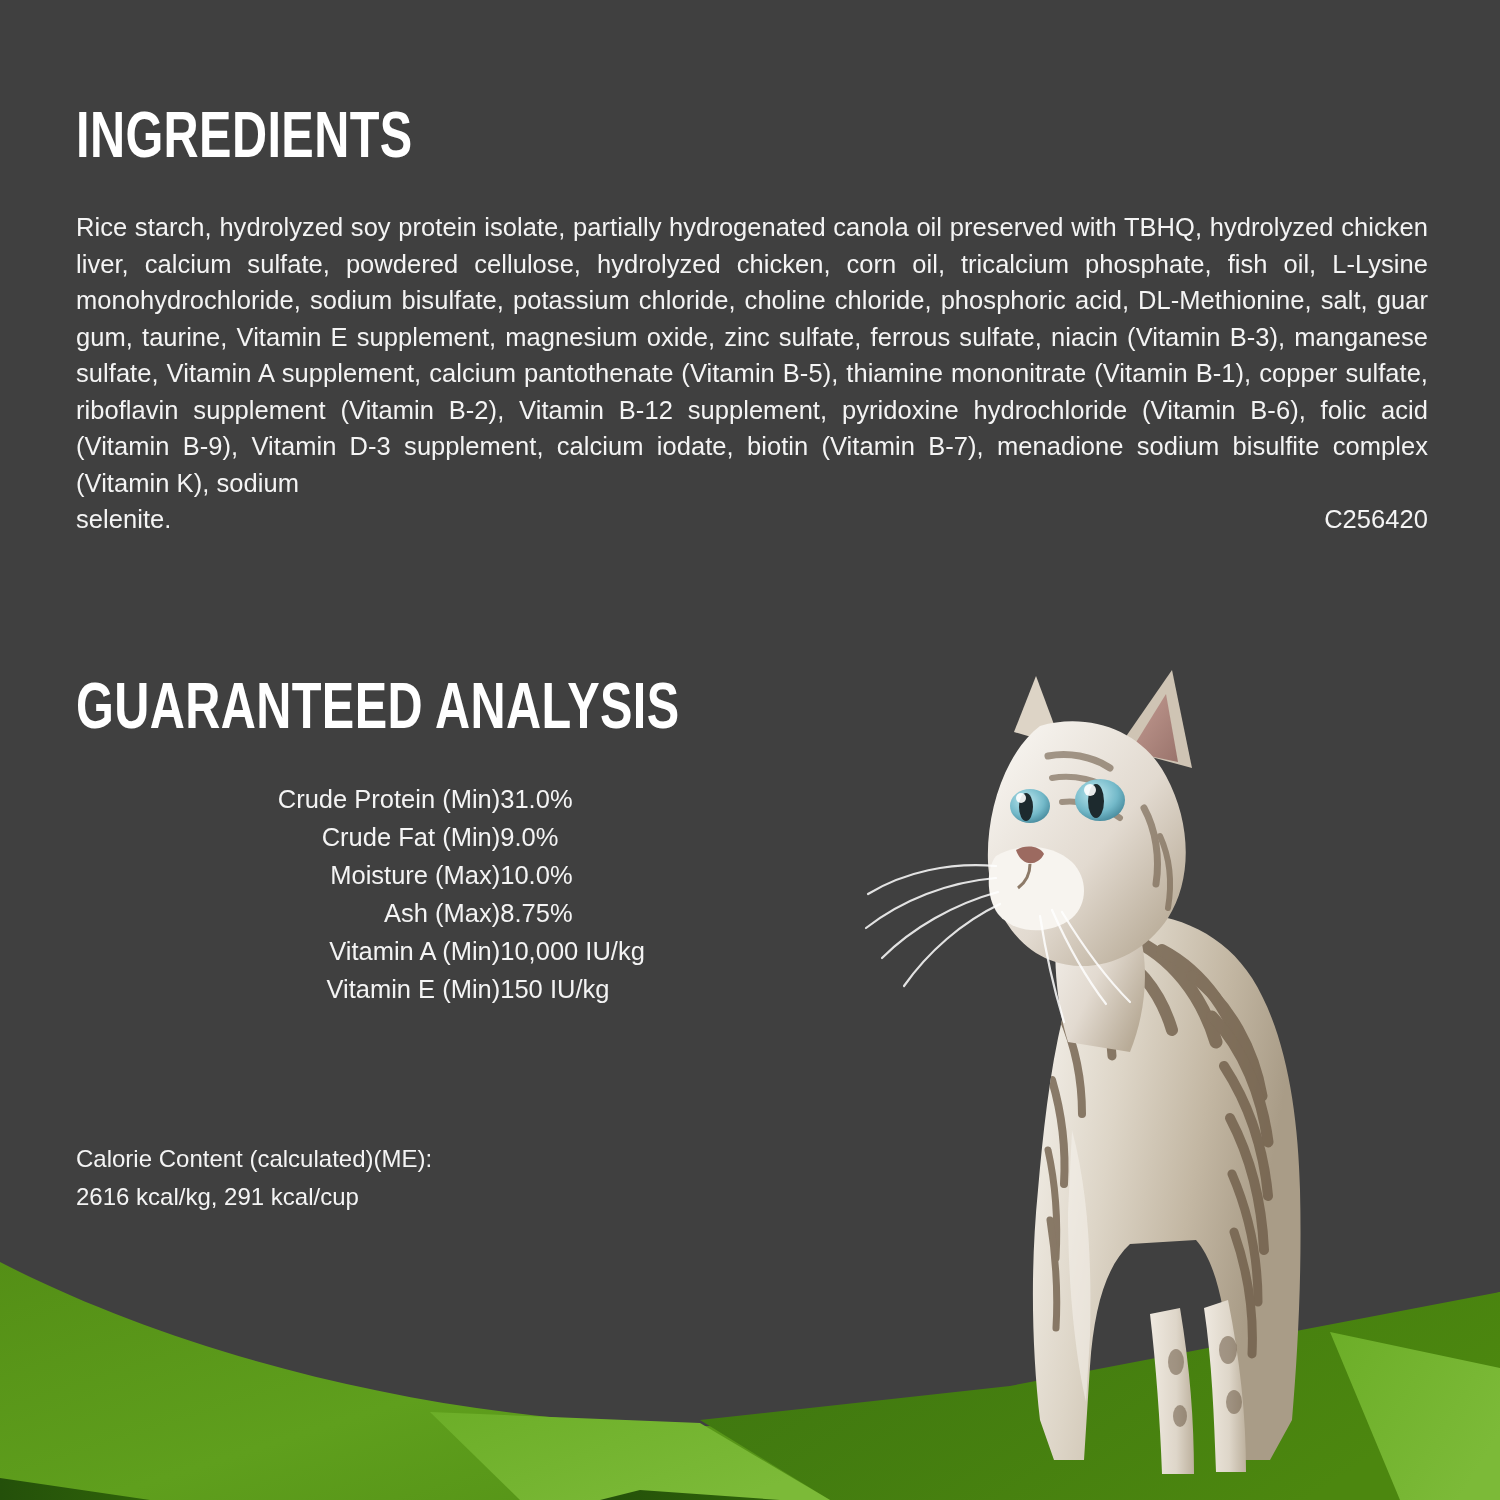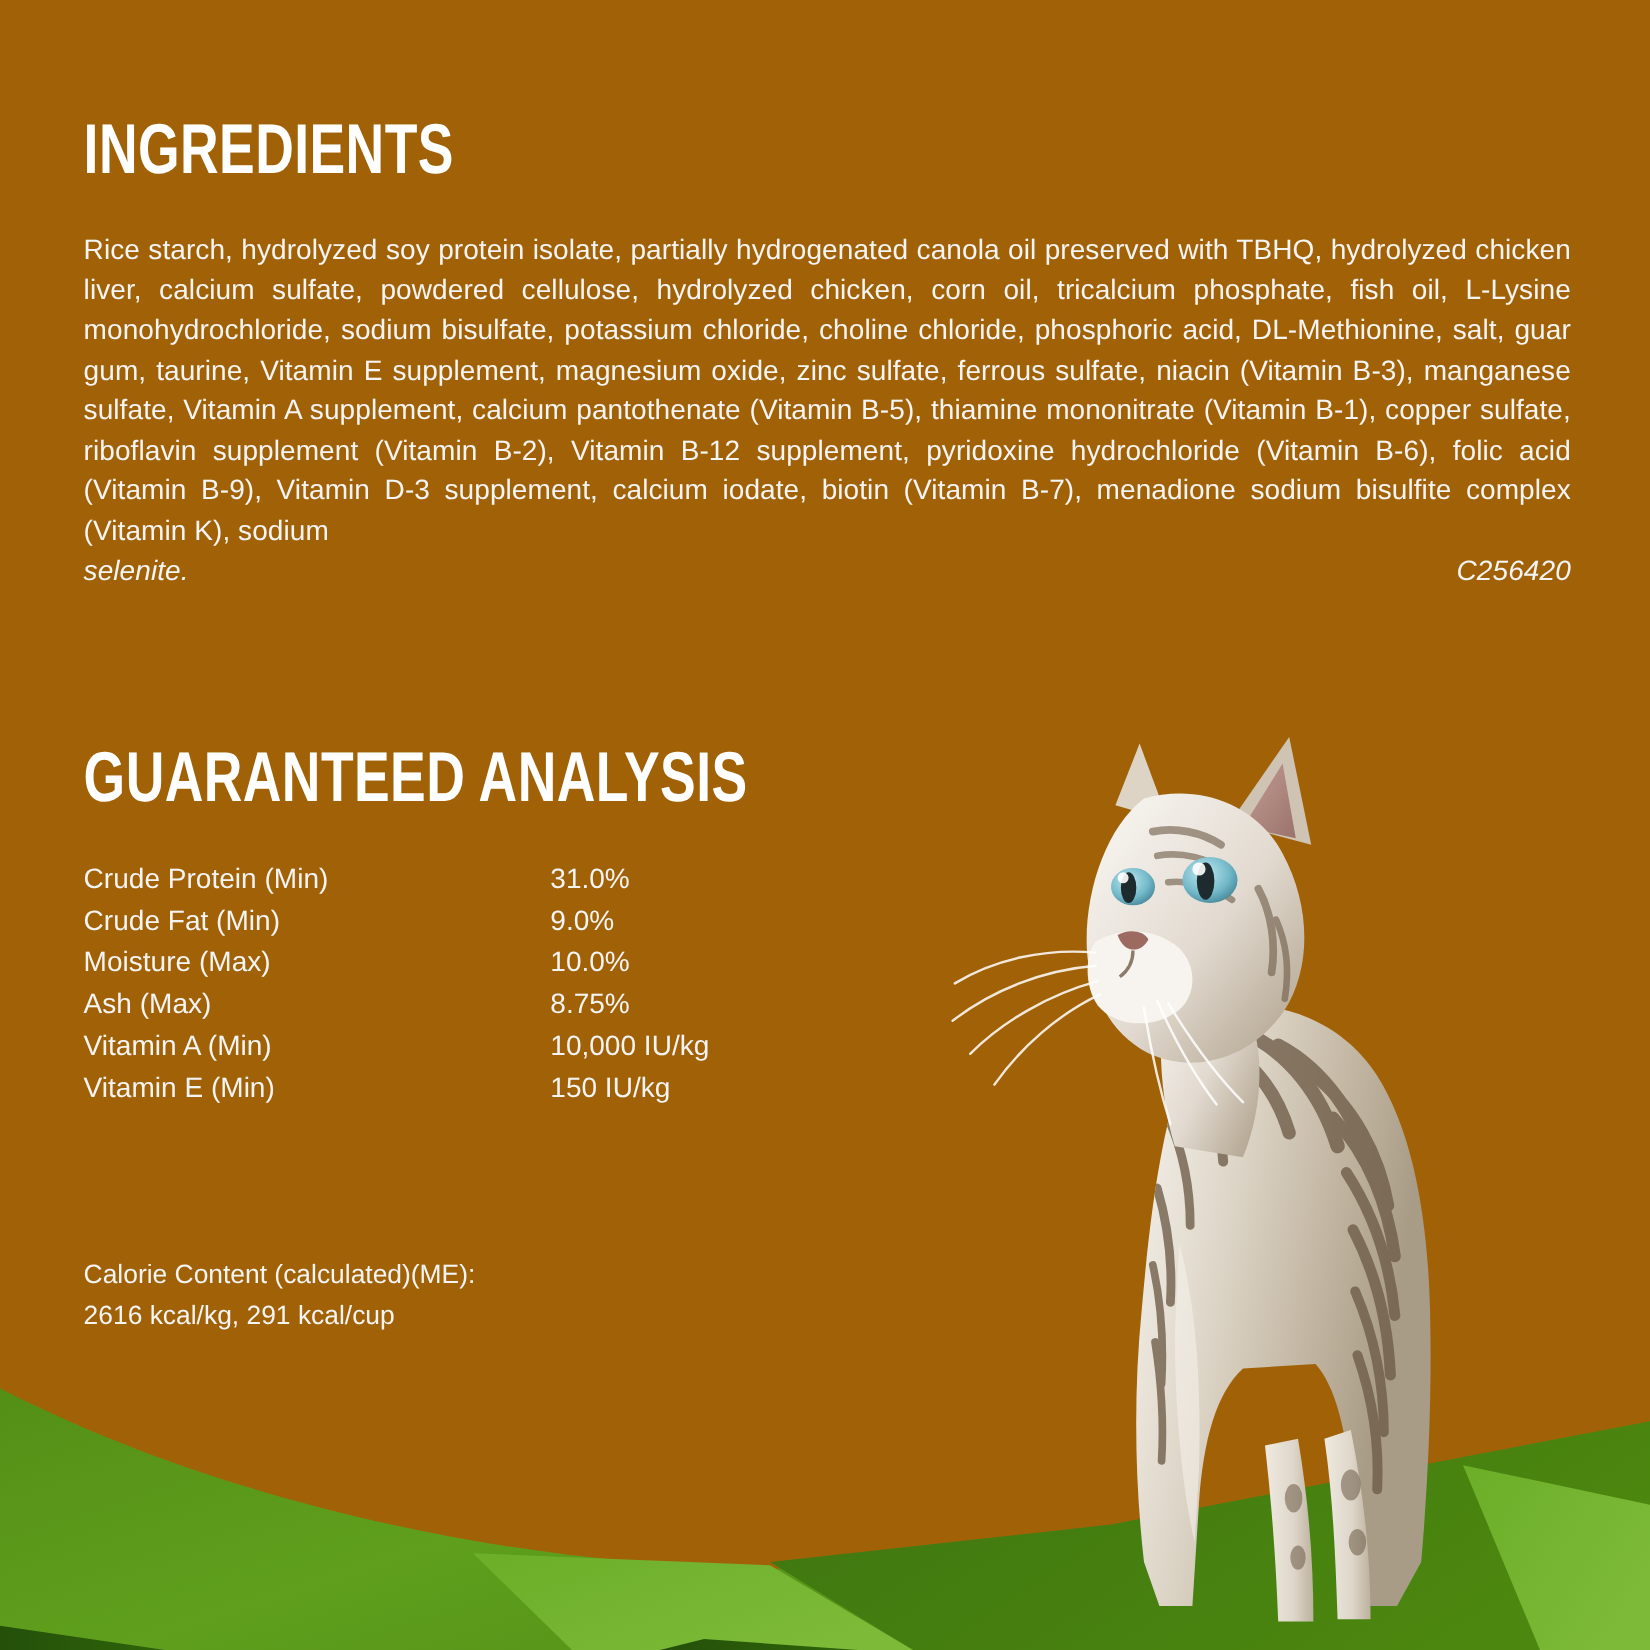--- a/index.html
+++ b/index.html
@@ -4,21 +4,21 @@
 <style>
   html, body {
     margin: 0;
     padding: 0;
     background: #1a1a1a;
   }
   #label {
     position: relative;
     width: 1500px;
     height: 1500px;
-    background: #a16207;
+    background: #404040;
     overflow: hidden;
     font-family: "Liberation Sans", sans-serif;
     color: #ffffff;
     -webkit-font-smoothing: antialiased;
   }
 
   
   #wave-art {
     position: absolute;
     left: 0;
@@ -59,21 +59,20 @@
     font-size: 25.5px;
     line-height: 36.5px;
     text-align: justify;
     color: #f4f4f4;
     letter-spacing: 0.05px;
   }
   #ingredients-body .last-line {
     display: flex;
     justify-content: space-between;
     align-items: center;
-    font-style: italic;
   }
 
   
   #analysis-section {
     position: absolute;
     left: 76px;
     top: 633px;
     width: 700px;
   }
   #analysis-table {
@@ -81,21 +80,21 @@
     width: 700px;
     border-collapse: collapse;
   }
   #analysis-table td {
     font-size: 25.5px;
     line-height: 38px;
     padding: 0;
     color: #f4f4f4;
     white-space: nowrap;
   }
-  #analysis-table td.ga-label { text-align: left; margin-left: 24px; }
+  #analysis-table td.ga-label { text-align: right; margin-left: 24px; }
   #analysis-table td.ga-value { text-align: left; }
 
   
   #calorie-section {
     position: absolute;
     left: 76px;
     top: 1140px;
     width: 700px;
     font-size: 24px;
     line-height: 38px;

